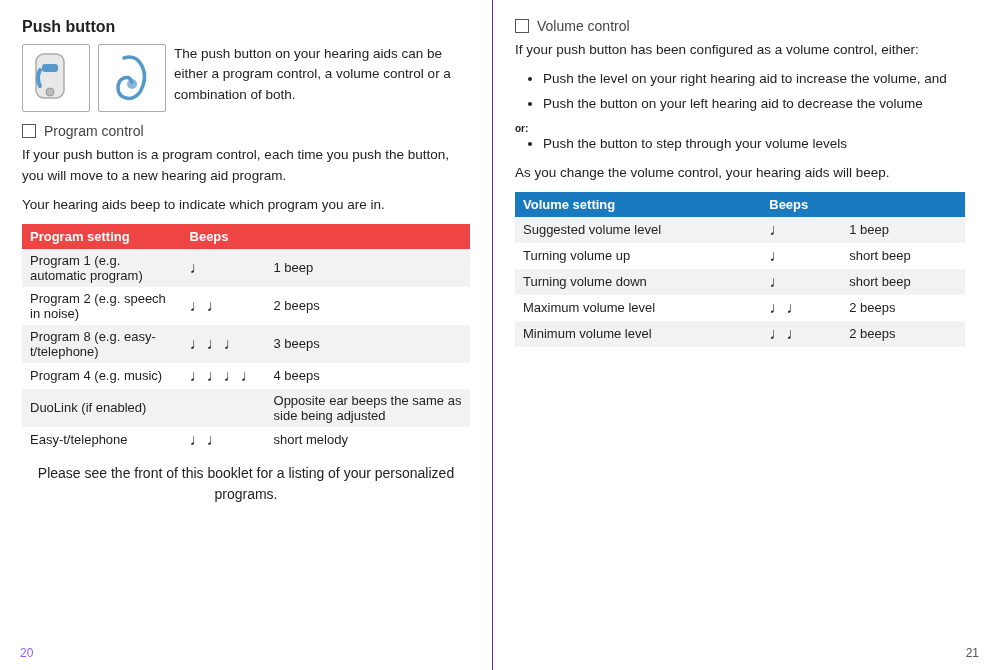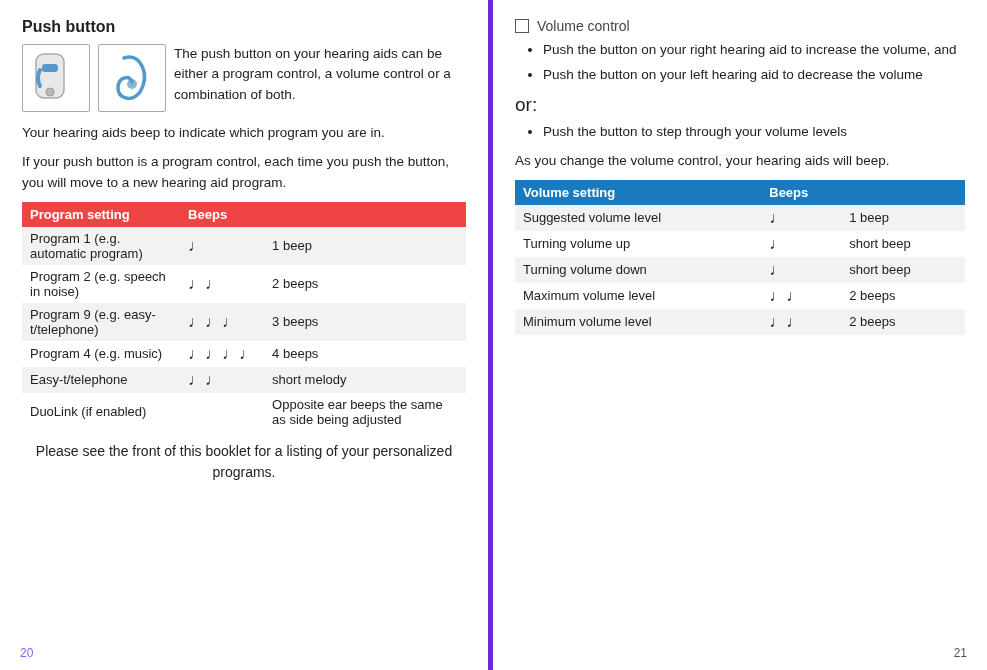--- a/index.html
+++ b/index.html
@@ -9,21 +9,21 @@
       background: #fff;
       color: #222;
       width: 987px;
       height: 670px;
       overflow: hidden;
       display: flex;
     }
     .page-left {
       width: 493px;
       padding: 18px 22px 18px 22px;
-      border-right: 5px solid #6d28d9;
+      border-right: 1px solid #6d28d9;
       position: relative;
     }
     .page-right {
       width: 494px;
       padding: 18px 22px 22px 22px;
     }
     h1.section-title {
       font-size: 16px;
       font-weight: bold;
       color: #222;
@@ -109,38 +109,38 @@
     .page-num-left {
       position: absolute;
       bottom: 10px;
       left: 20px;
       font-size: 12px;
       color: #8b5cf6;
     }
     .page-num-right {
       position: absolute;
       bottom: 10px;
-      right: 20px;
+      right: 8px;
       font-size: 12px;
       color: #555;
     }
     .bullet-list {
       list-style: disc;
       padding-left: 28px;
       margin-bottom: 8px;
     }
     .bullet-list li {
       font-size: 13.5px;
       line-height: 1.55;
       margin-bottom: 4px;
     }
     .or-text {
-      font-size: 19px;
-      margin-bottom: 6px;
+      font-size: 10px;
       margin-top: 4px;
+      font-weight: bold;
     }
     table.vol-table {
       width: 100%;
       border-collapse: collapse;
       margin-bottom: 10px;
       font-size: 13px;
     }
     table.vol-table thead tr {
       background: #1a7abf;
       color: #fff;
@@ -181,79 +181,84 @@
 
     <div class="img-placeholder">
       <svg viewBox="0 0 56 56" xmlns="http://www.w3.org/2000/svg">
         <path d="M20 8 Q32 4 38 16 Q44 28 36 42 Q30 50 22 48 Q14 46 14 38 Q14 30 20 28 Q26 26 28 32" stroke="#5599cc" stroke-width="3.5" fill="none" stroke-linecap="round"></path>
         <circle cx="28" cy="34" r="5" fill="#5599cc" opacity="0.7"></circle>
       </svg>
     </div>
     <span class="intro-text" style="flex:1; padding-top:0;">The push button on your hearing aids can be either a program control, a volume control or a combination of both.</span>
   </div>
 
-
+  <div class="subsection-title">
+    <span class="checkbox-icon"></span>
+    <span>Program control</span>
+  </div>
+
+  <p class="body-text">If your push button is a program control, each time you push the button, you will move to a new hearing aid program.</p>
   <p class="body-text">Your hearing aids beep to indicate which program you are in.</p>
-  <p class="body-text">If your push button is a program control, each time you push the button, you will move to a new hearing aid program.</p>
 
   <table class="beep-table">
     <thead>
       <tr>
         <th>Program setting</th>
         <th colspan="2">Beeps</th>
       </tr>
     </thead>
     <tbody id="program-table-body">
         <tr>
           <td>Program 1 (e.g. automatic program)</td>
           <td style="font-size: 16px; letter-spacing: 1px; white-space: nowrap;">♩</td>
           <td>1 beep</td>
         </tr>
         <tr>
           <td>Program 2 (e.g. speech in noise)</td>
           <td style="font-size: 16px; letter-spacing: 1px; white-space: nowrap;">♩♩</td>
           <td>2 beeps</td>
         </tr>
         <tr>
-          <td>Program 9 (e.g. easy-t/telephone)</td>
+          <td>Program 8 (e.g. easy-t/telephone)</td>
           <td style="font-size: 16px; letter-spacing: 1px; white-space: nowrap;">♩♩♩</td>
           <td>3 beeps</td>
         </tr>
         <tr>
           <td>Program 4 (e.g. music)</td>
           <td style="font-size: 16px; letter-spacing: 1px; white-space: nowrap;">♩♩♩♩</td>
           <td>4 beeps</td>
         </tr>
         <tr>
+          <td>DuoLink (if enabled)</td>
+          <td style="font-size: 16px; letter-spacing: 1px; white-space: nowrap;"></td>
+          <td>Opposite ear beeps the same as side being adjusted</td>
+        </tr>
+        <tr>
           <td>Easy-t/telephone</td>
           <td style="font-size: 16px; letter-spacing: 1px; white-space: nowrap;">♩♩</td>
           <td>short melody</td>
-        </tr>
-        <tr>
-          <td>DuoLink (if enabled)</td>
-          <td style="font-size: 16px; letter-spacing: 1px; white-space: nowrap;"></td>
-          <td>Opposite ear beeps the same as side being adjusted</td>
         </tr>
       </tbody>
   </table>
 
   <p class="note-text">Please see the front of this booklet for a listing of your personalized programs.</p>
 
   <span class="page-num-left">20</span>
 </div>
 
 <div class="page-right">
   <div class="subsection-title">
     <span class="checkbox-icon"></span>
     <span>Volume control</span>
   </div>
 
+  <p class="body-text">If your push button has been configured as a volume control, either:</p>
 
   <ul class="bullet-list">
-    <li>Push the button on your right hearing aid to increase the volume, and</li>
+    <li>Push the level on your right hearing aid to increase the volume, and</li>
     <li>Push the button on your left hearing aid to decrease the volume</li>
   </ul>
 
   <p class="or-text">or:</p>
 
   <ul class="bullet-list">
     <li>Push the button to step through your volume levels</li>
   </ul>
 
   <p class="body-text">As you change the volume control, your hearing aids will beep.</p>

